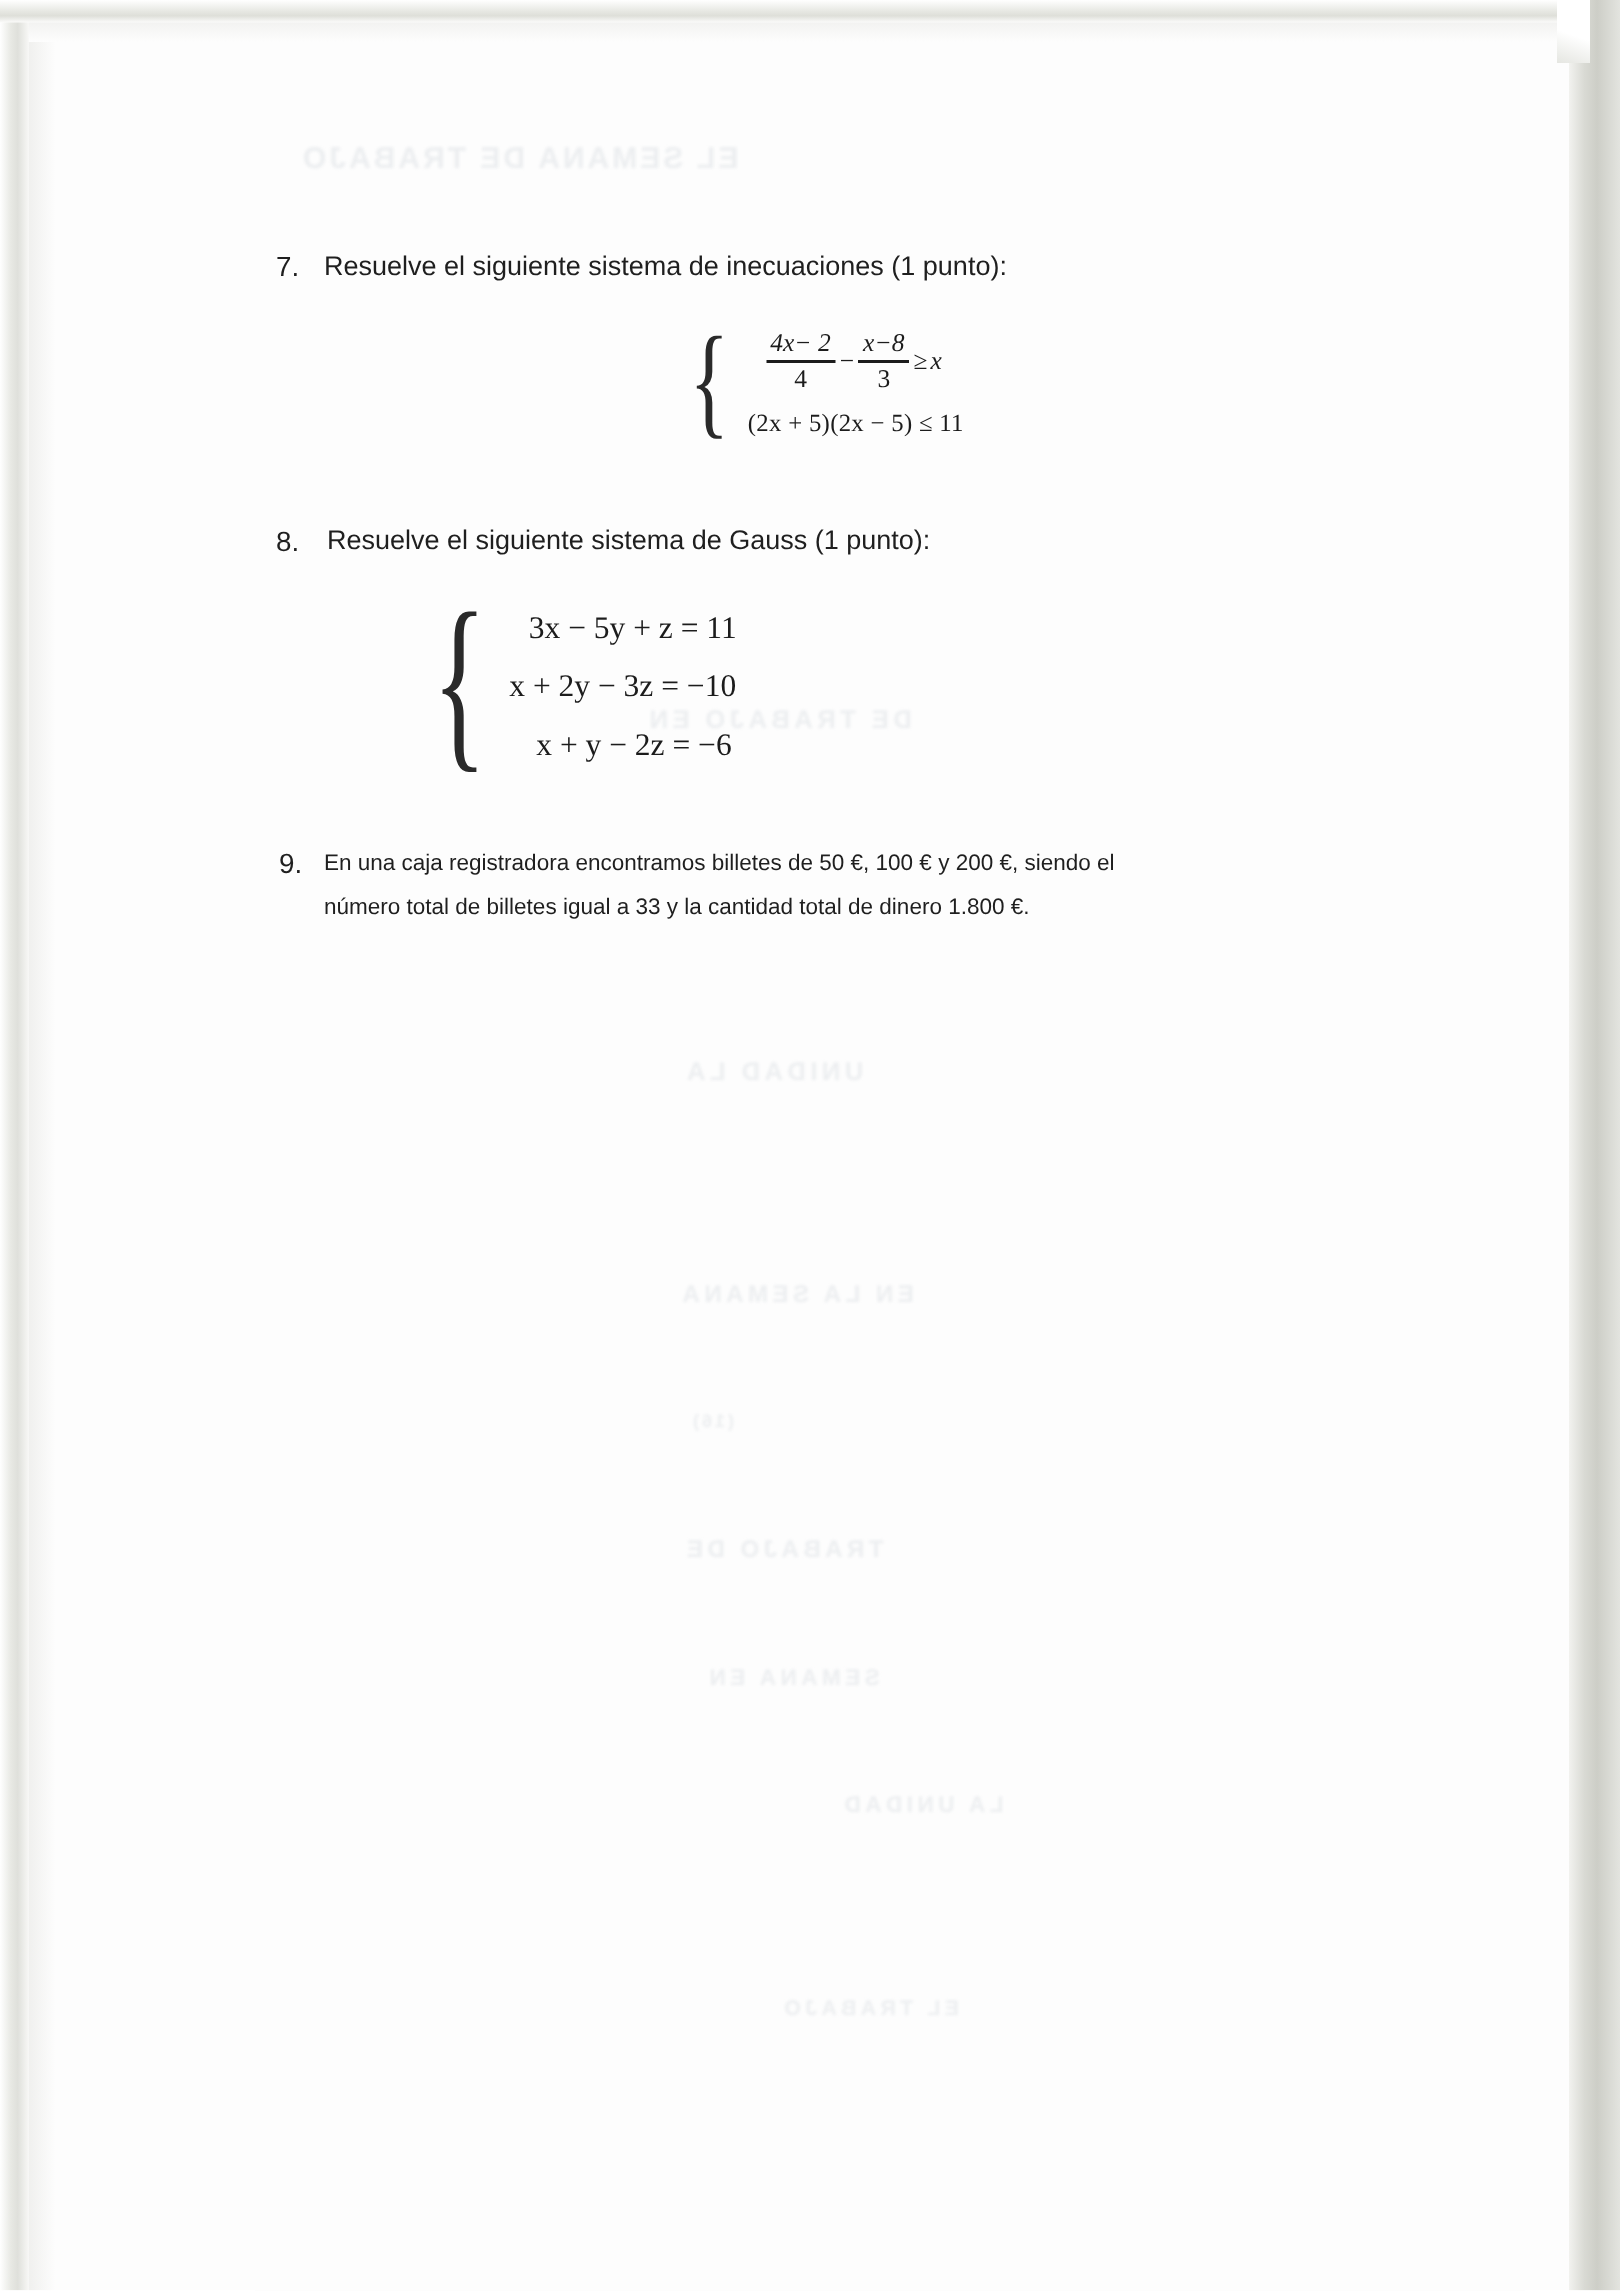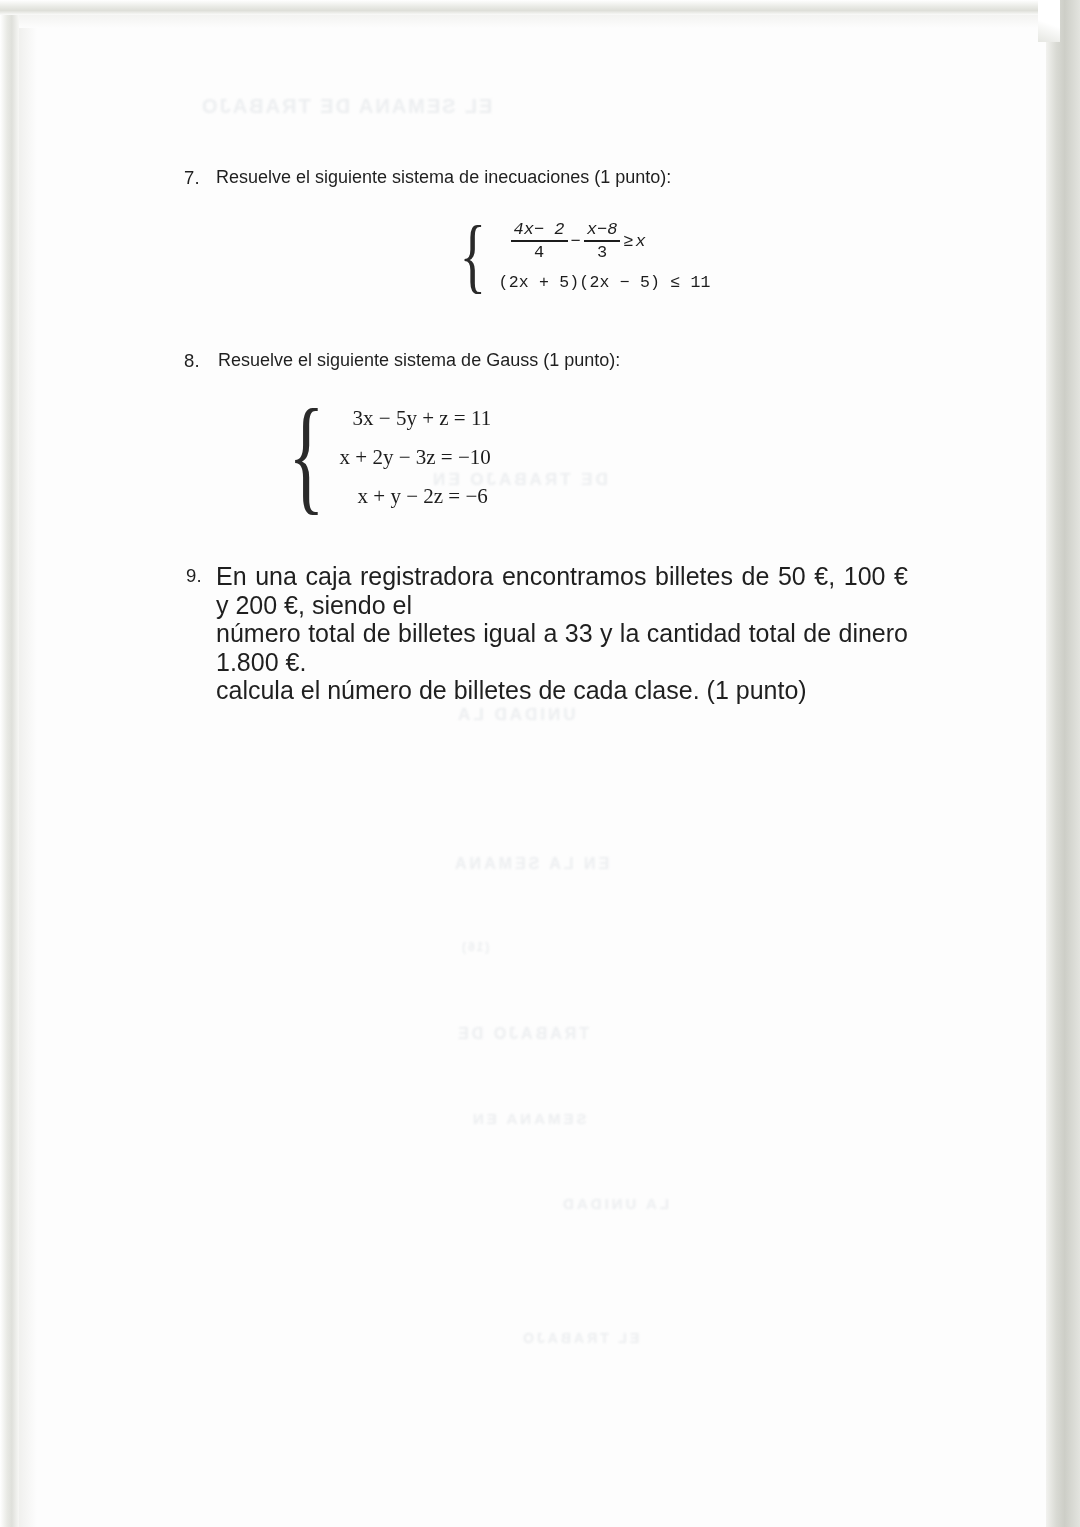--- a/index.html
+++ b/index.html
@@ -99,21 +99,21 @@
   #q7 .item-num { width: 32px; }
   #q8 { left: 184px; top: 347px; width: 740px; }
   #q8 .item-num { width: 34px; }
   #q9 { left: 186px; top: 562px; width: 722px; }
   #q9 .item-num { width: 30px; }
 
   #q9 .item-body {
     text-align: justify;
     text-justify: inter-word;
     line-height: 28.5px;
-    font-size: 25px;
+    font-size: 15px;
   }
   #q9 .item-body .last-line { text-align: left; }
 
   
   .math-block {
     position: absolute;
     font-family: "Liberation Serif", serif;
     color: #1c1c1c;
   }
   .sys {
@@ -140,21 +140,20 @@
     line-height: 0;
     transform: scaleX(.75) scaleY(1.12);
     transform-origin: center;
     margin-right: 2px;
     padding-bottom: 4px;
   }
   #sys7 .row {
     display: flex;
     align-items: center;
     font-size: 17px;
-    font-family: Liberation Mono, monospace;
   }
   #sys7 .row-1 { height: 50px; padding-left: 17px; }
   #sys7 .row-2 { height: 32px; padding-left: 6px; font-size: 16.5px; letter-spacing: .2px; }
   .frac {
     display: inline-flex;
     flex-direction: column;
     align-items: center;
     vertical-align: middle;
     margin: 0 1px;
   }
@@ -250,21 +249,20 @@
       <div class="eq eq-2">x + 2y − 3z = −10</div>
       <div class="eq eq-3">x + y − 2z = −6</div>
     </div>
   </div>
 
   <div class="item" id="q9">
     <div class="item-num">9.</div>
     <div class="item-body">
       <div>En una caja registradora encontramos billetes de 50 €, 100 € y 200 €, siendo el</div>
       <div>número total de billetes igual a 33 y la cantidad total de dinero 1.800 €.</div>
-      <div class="last-line">calcula el número de billetes de cada clase. (1 punto)</div>
     </div>
   </div>
 
   <div class="page-shadow-left"></div>
   <div class="page-shadow-top"></div>
   <div class="edge-left"></div>
   <div class="edge-top"></div>
   <div class="edge-right"></div>
   <div class="corner-fold"></div>
 </div>

